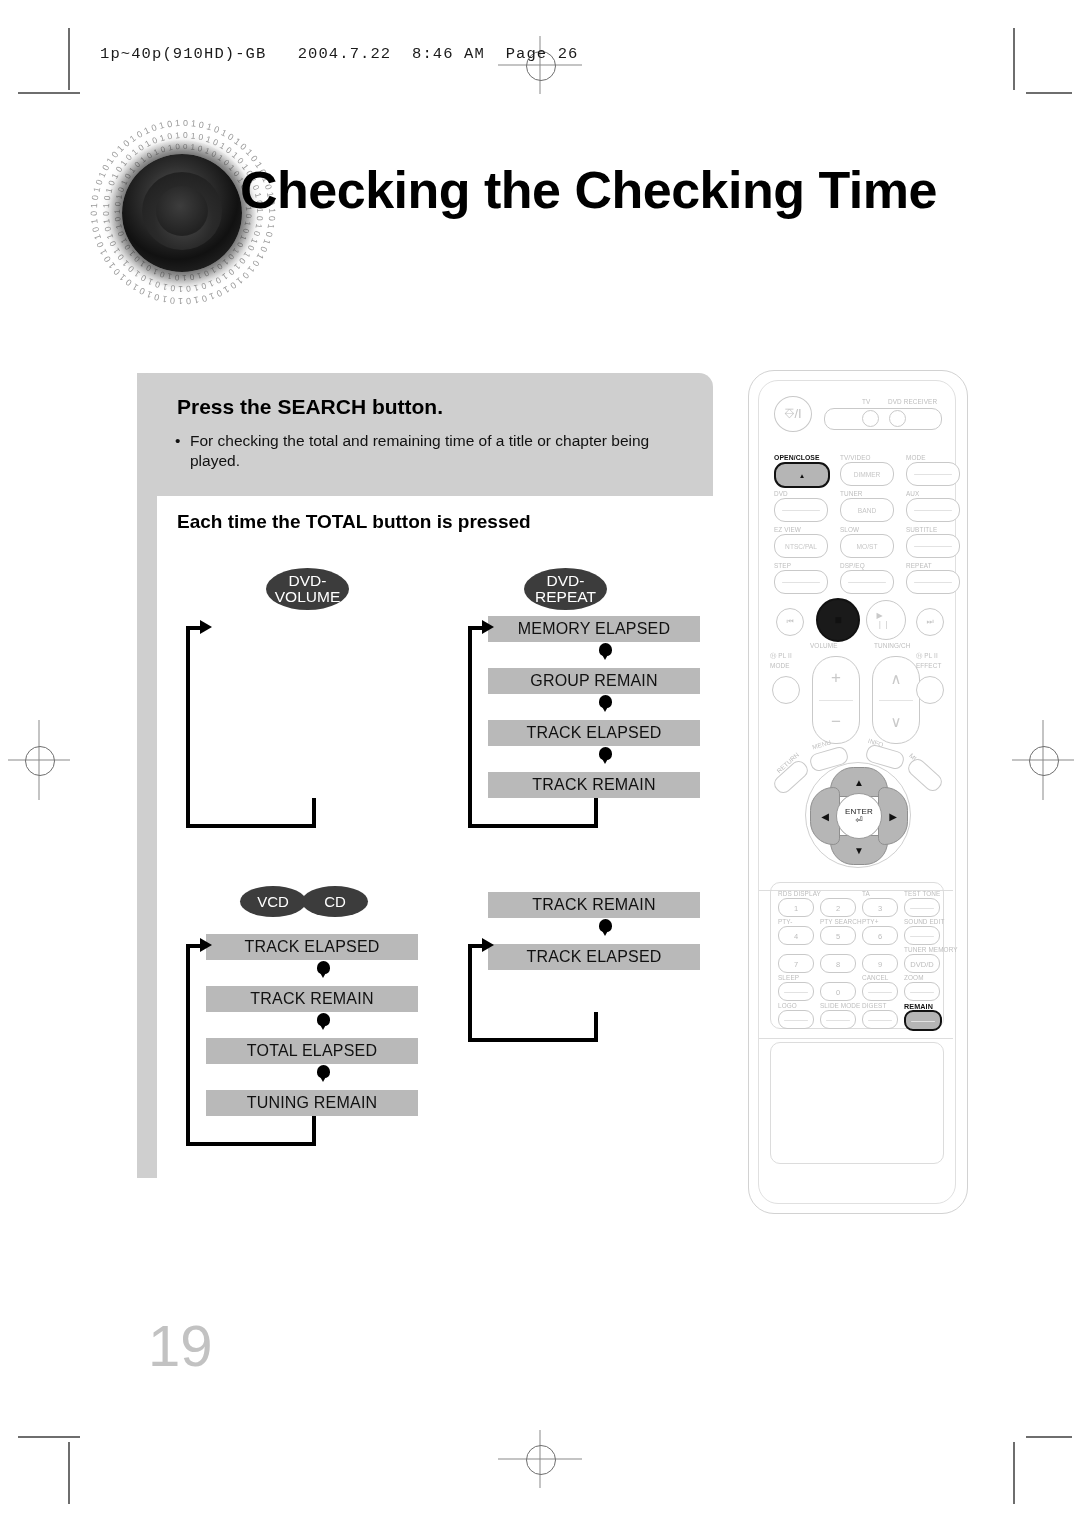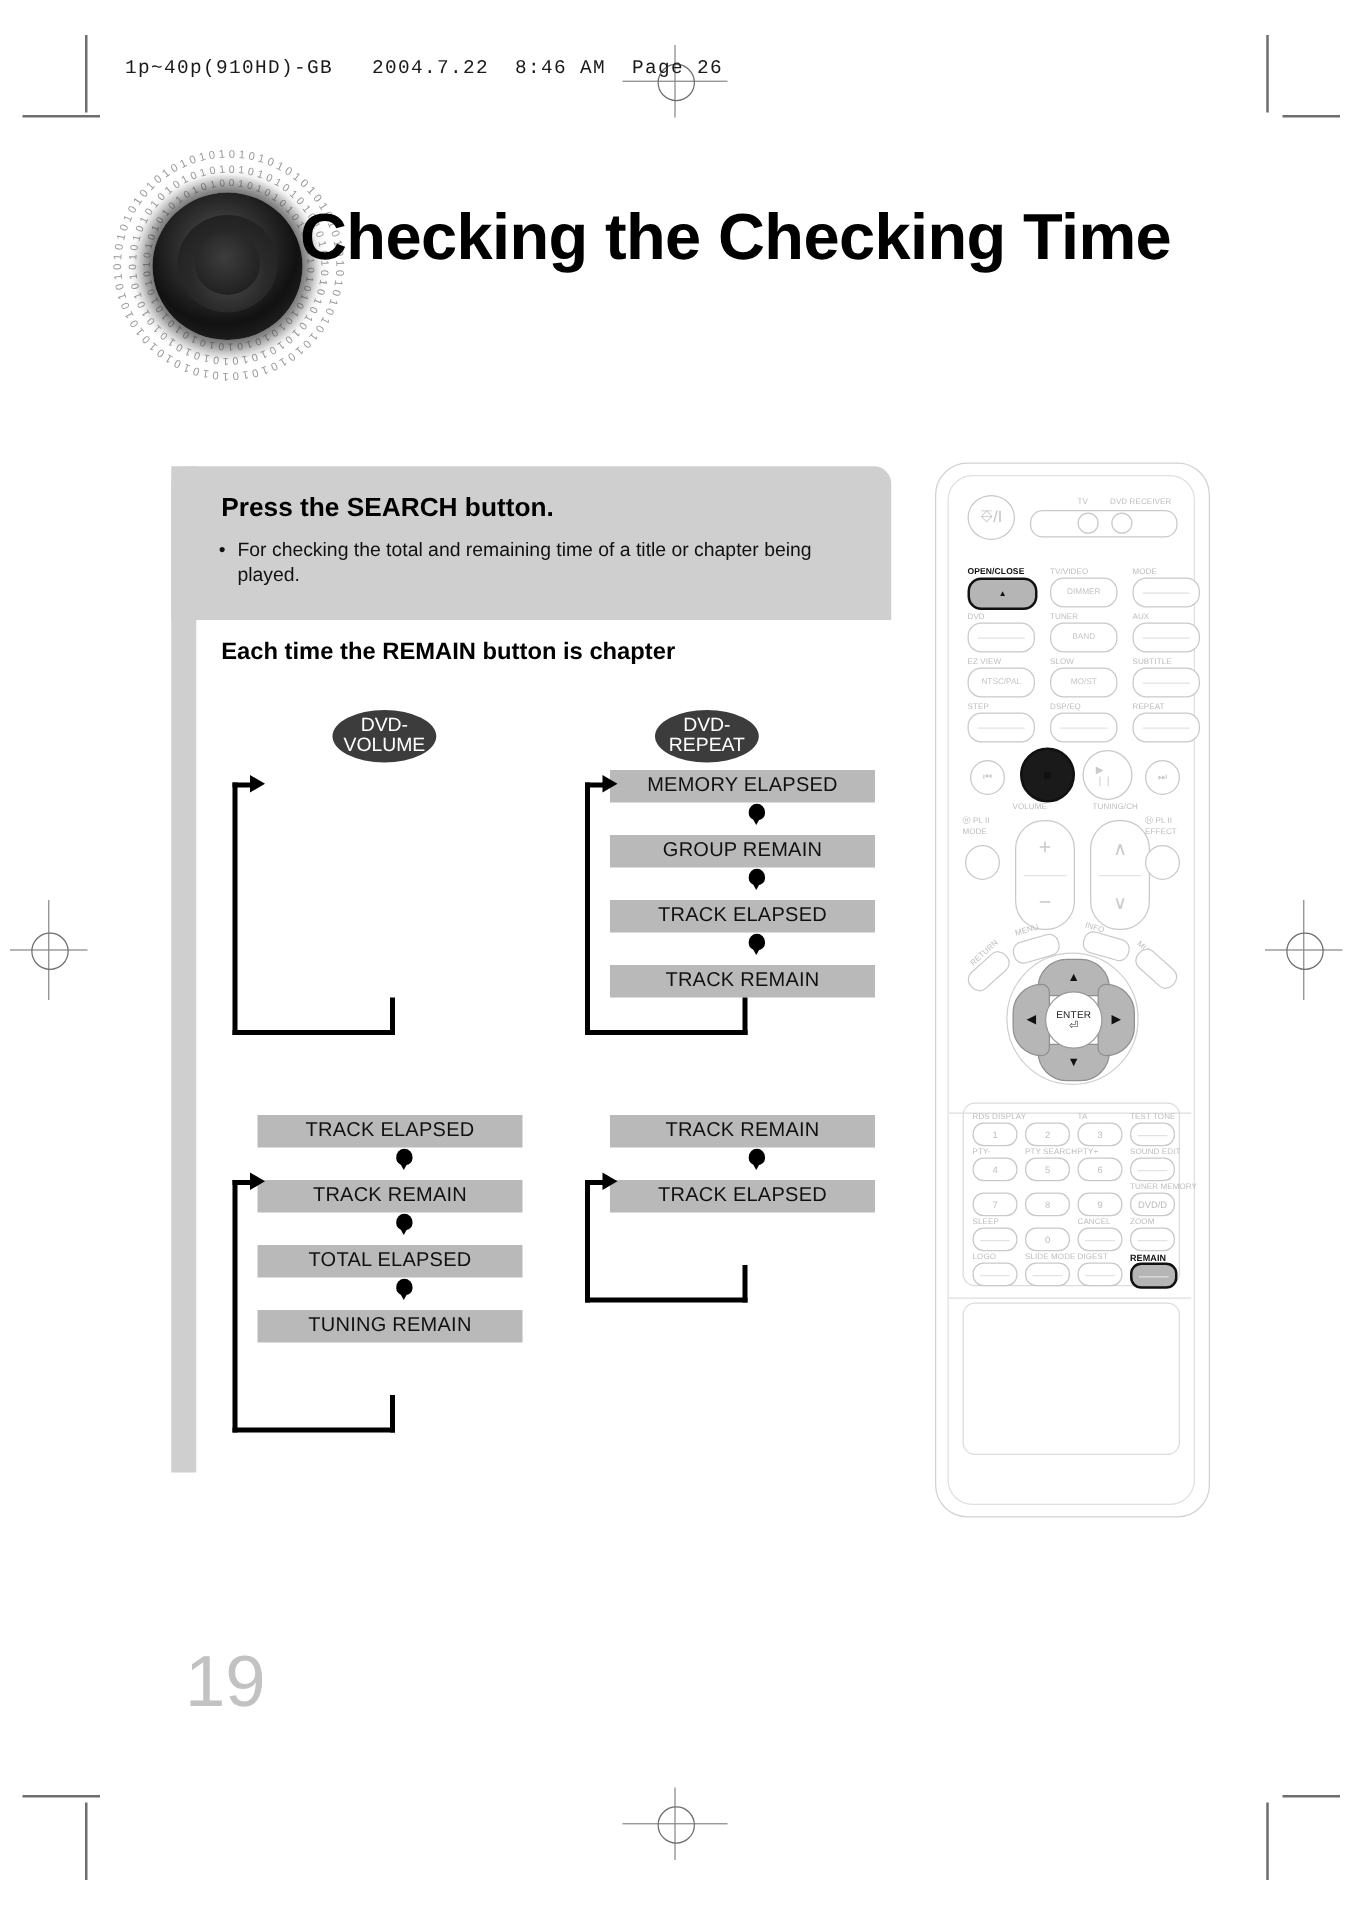--- a/index.html
+++ b/index.html
@@ -337,21 +337,21 @@
 </div>
 
 <div class="spine"></div>
 <div class="instr-box">
   <div class="instr-title">Press the SEARCH button.</div>
   <div class="instr-bullet">
     <span class="dot">•</span>
     <span class="btxt">For checking the total and remaining time of a title or chapter being played.</span>
   </div>
 </div>
-<div class="subhead">Each time the REMAIN button is chapter</div>
+<div class="subhead">Each time the TOTAL button is pressed</div>
 
 <div id="flows-root">
     <div class="flow" style="left: 200px; top: 568px; width: 240px;">
       <div class="badge-row">
         <div class="badge two" style="left: 66px;">
           <div>
             <span>DVD-</span>
             <span>VOLUME</span>
           </div>
         </div>
@@ -392,20 +392,24 @@
         </div>
         <div class="fbox">TRACK REMAIN</div>
       </div>
       <div class="loopseg" style="left: 112px; top: 230px; width: 4px; height: 30px;"></div>
       <div class="loopseg" style="left: -14px; top: 256px; width: 130px; height: 4px;"></div>
       <div class="loopseg" style="left: -14px; top: 58px; width: 4px; height: 202px;"></div>
       <div class="loopseg" style="left: -14px; top: 58px; width: 16px; height: 4px;"></div>
       <div style="position: absolute; left: 0px; top: 52px; width: 0px; height: 0px; border-top: 7px solid transparent; border-bottom: 7px solid transparent; border-left: 12px solid rgb(0, 0, 0);"></div>
     </div>
     <div class="flow" style="left: 200px; top: 886px; width: 240px;">
+      <div class="badge-row">
+        <div class="badge one" style="left: 40px;">VCD</div>
+        <div class="badge one" style="left: 102px;">CD</div>
+      </div>
       <div style="position: relative; margin-top: 6px; margin-left: 6px;">
         <div class="fbox">TRACK ELAPSED</div>
         <div class="fgap">
           <div class="arw">
             <i></i>
           </div>
         </div>
         <div class="fbox">TRACK REMAIN</div>
         <div class="fgap">
           <div class="arw">

